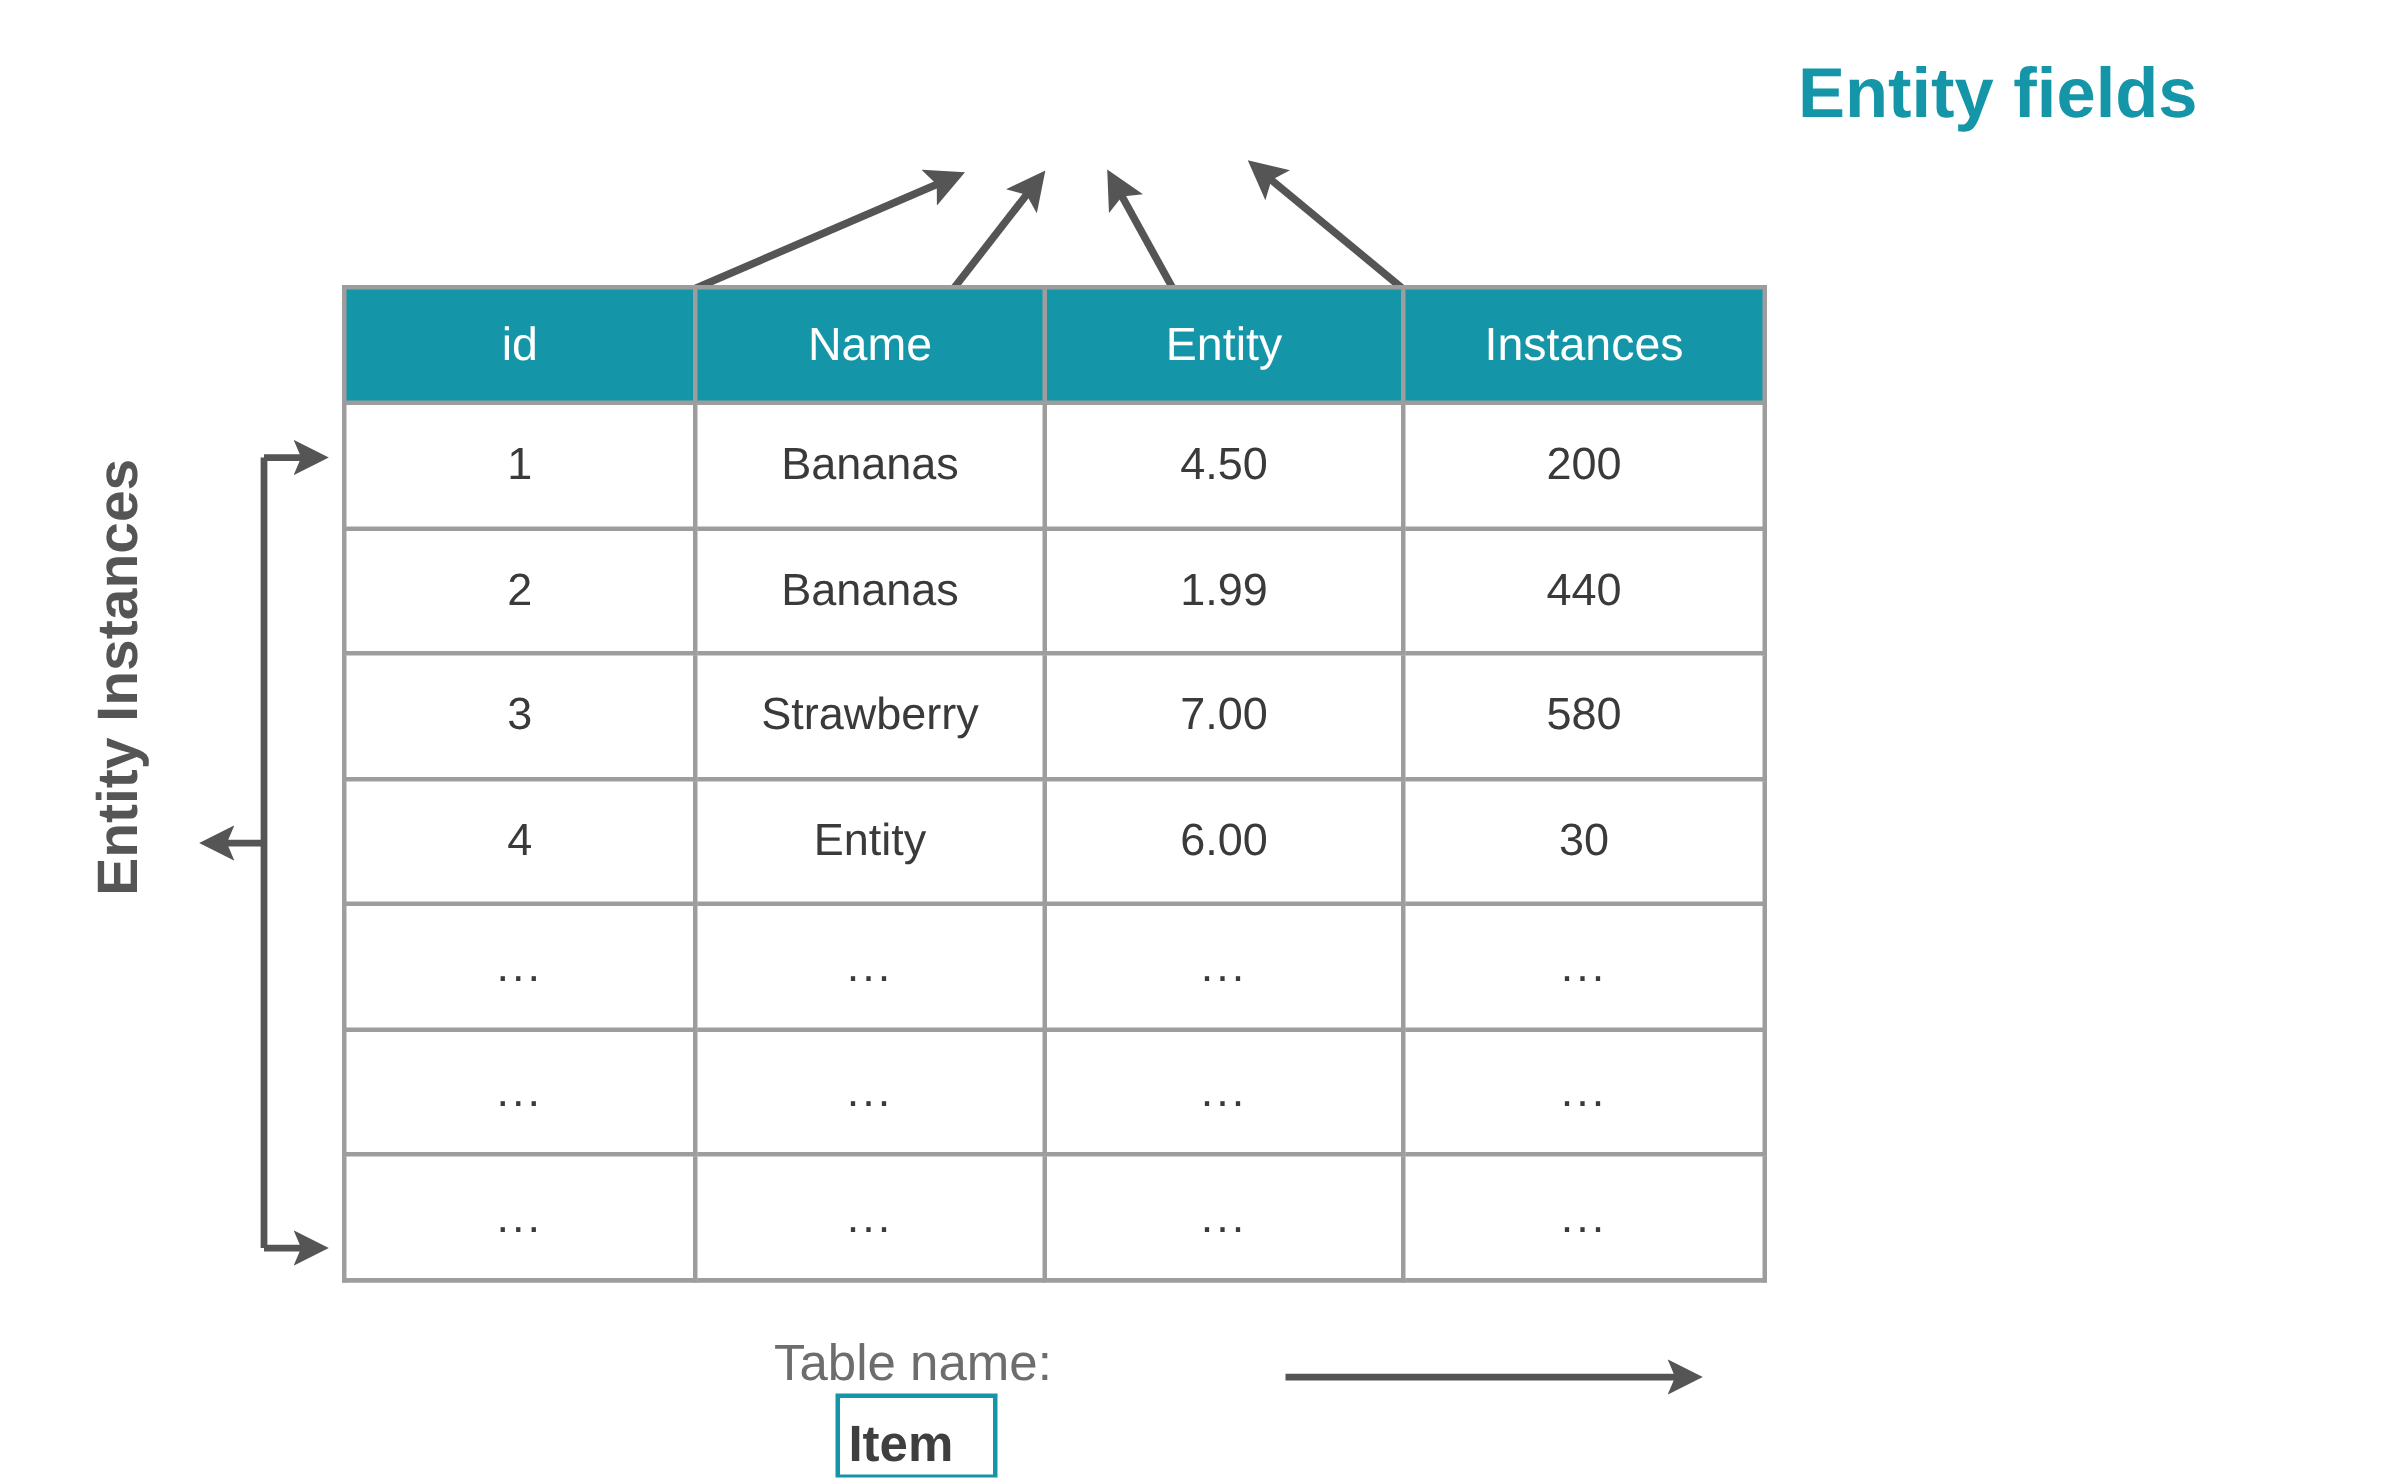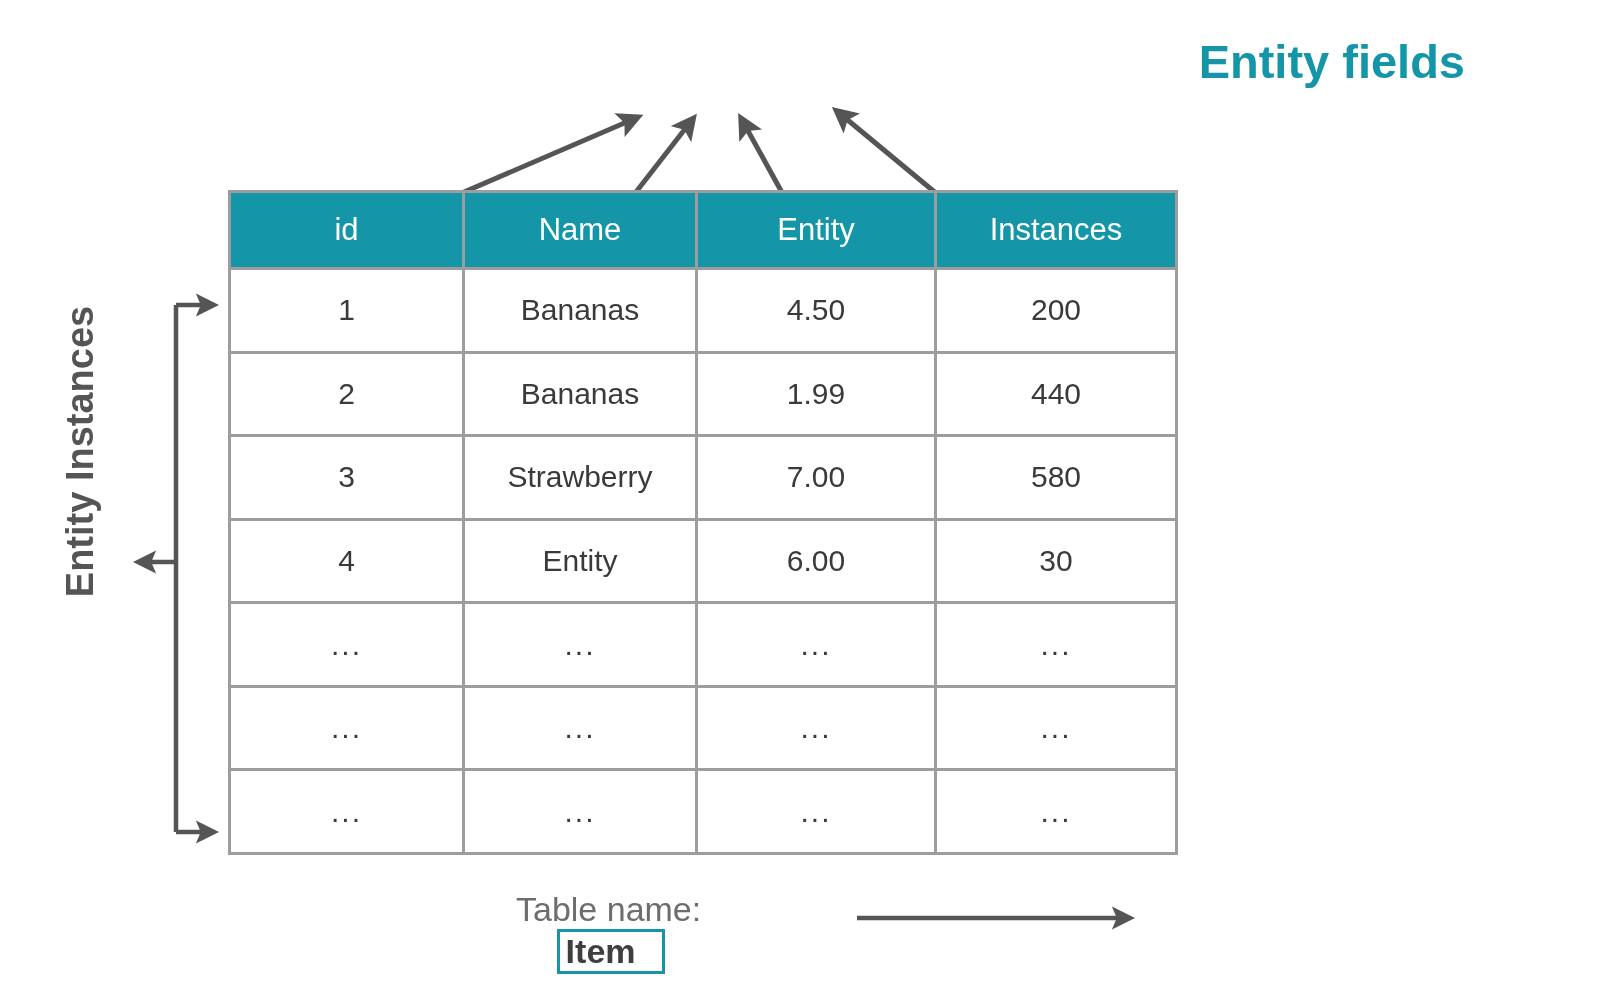--- a/index.html
+++ b/index.html
@@ -118,21 +118,21 @@
     font-weight: normal;
     white-space: nowrap;
   }
   #caption .item-box {
     margin-left: 4px;
     border: 3px solid #1596a8;
     height: 62px;
     min-width: 108px;
     display: flex;
     align-items: center;
-    padding: 0 8px 0 6px;
+    padding: 12px 8px 0 6px;
     box-sizing: border-box;
   }
   #caption .item-box span {
     font-size: 34px;
     font-weight: bold;
     color: #3f3f3f;
     white-space: nowrap;
   }
   #entity-class-name {
     position: absolute;

